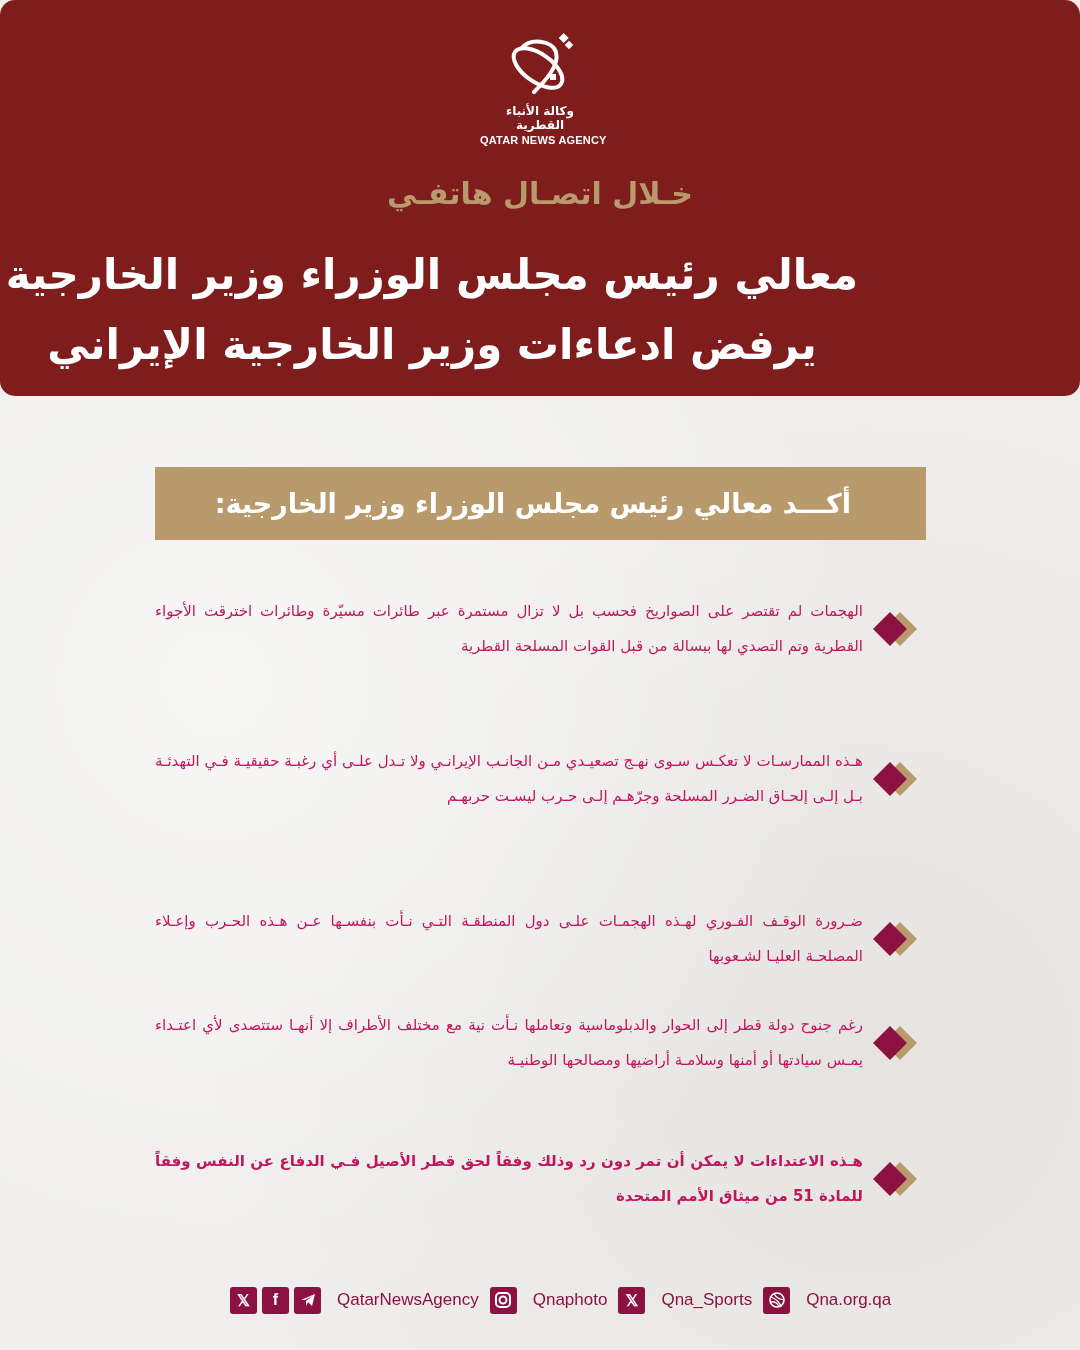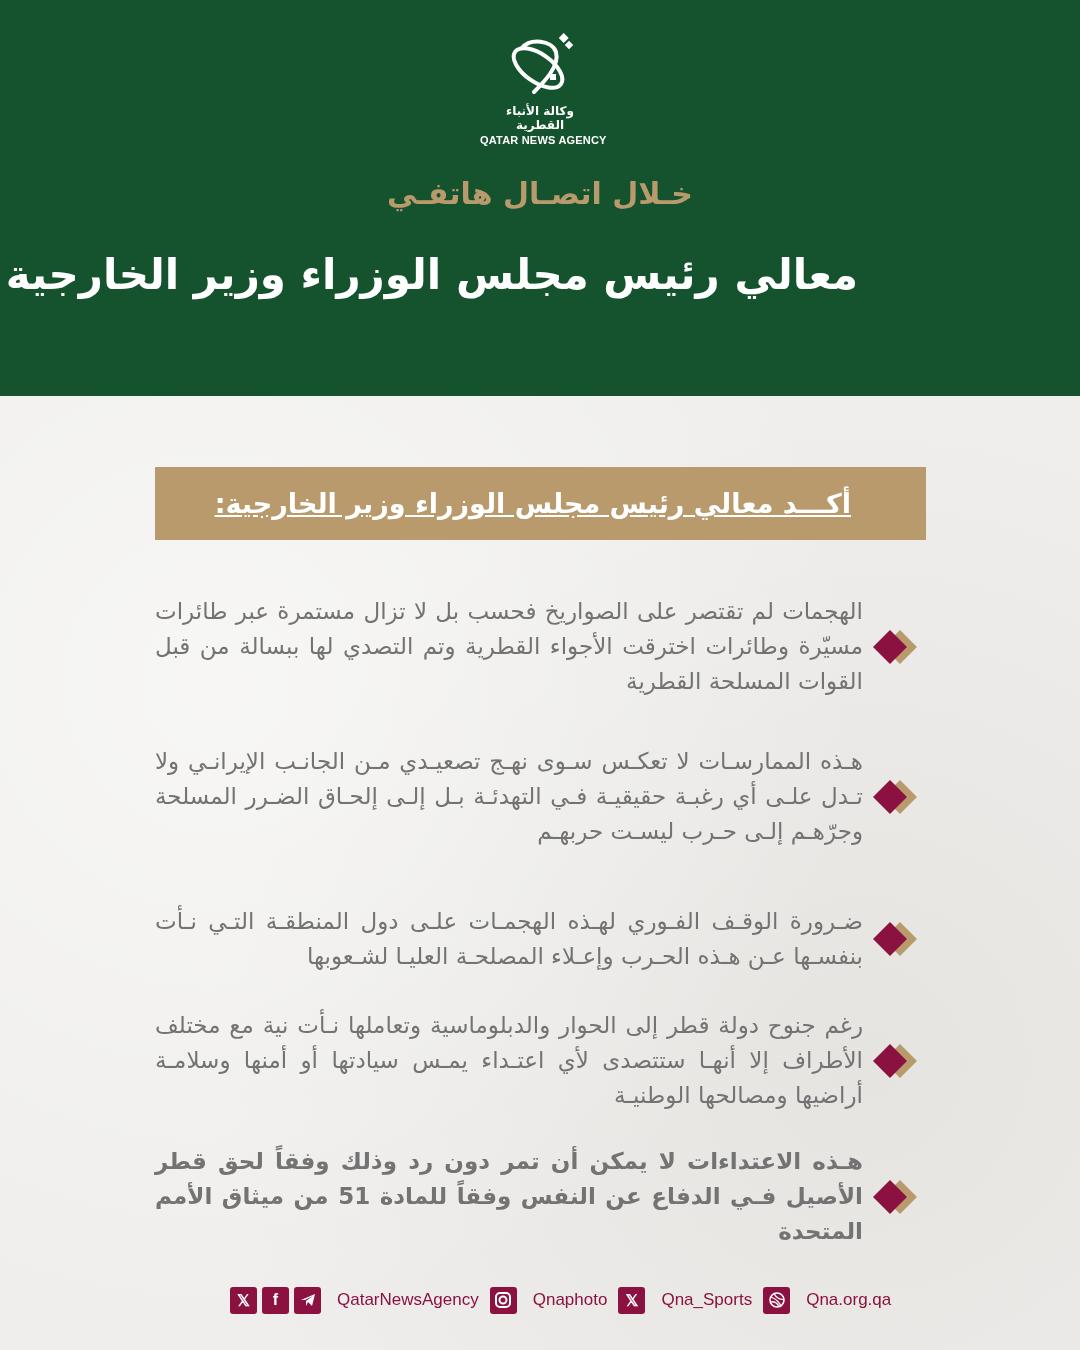--- a/index.html
+++ b/index.html
@@ -4,21 +4,22 @@
 <style>
   * { margin:0; padding:0; box-sizing:border-box; }
   html, body { width:1080px; height:1350px; overflow:hidden; }
   body {
     font-family: "DejaVu Sans", sans-serif;
     background:#efeeec;
     position:relative;
   }
   .header {
     position:absolute; left:0; top:0; width:1080px; height:396px;
-    background:#14532d;
+    background:#7f1d1d;
+    border-radius:15px;
   }
   .logo { position:absolute; left:490px; top:30px; width:100px; height:110px; text-align:center; }
   .logo svg { display:block; margin:0 auto; }
   .logo-ar { color:#fff; font-size:12px; font-weight:bold; direction:rtl; margin-top:2px; }
   .logo-en { color:#fff; font-size:11px; font-weight:bold; letter-spacing:0.2px; margin-top:2px; font-family:"Liberation Sans", sans-serif; white-space:nowrap; margin-left:-10px; margin-right:-10px; }
   .kicker {
     position:absolute; left:0; width:1080px; top:176px; text-align:center;
     color:#b99a6c; font-size:30px; font-weight:bold; direction:rtl;
   }
   .title {
@@ -30,34 +31,34 @@
     background:
       radial-gradient(circle at 20% 30%, rgba(255,255,255,0.5), transparent 60%),
       radial-gradient(circle at 80% 70%, rgba(220,218,214,0.5), transparent 60%),
       #efeeec;
   }
   .lead-bar {
     position:absolute; left:155px; top:467px; width:771px; height:73px;
     background:#b99a6c; direction:rtl; display:flex; align-items:center;
     padding-right:75px;
   }
-  .lead-bar span { color:#fff; font-size:27px; font-weight:bold;text-decoration:underline; }
+  .lead-bar span { color:#fff; font-size:27px; font-weight:bold; }
   .points { position:absolute; left:155px; top:0; width:770px; }
   .point {
     position:absolute; left:0; width:770px; direction:rtl;
     display:flex; align-items:center;
   }
   .point .bullet { width:62px; flex:0 0 62px; height:40px; position:relative; }
   .point .bullet .d1, .point .bullet .d2 {
     position:absolute; width:24px; height:24px; transform:rotate(45deg); top:8px;
   }
   .point .bullet .d2 { background:#b99a6c; right:13px; }
   .point .bullet .d1 { background:#8b1240; right:23px; }
   .point .text {
-    flex:1; color:#737373; font-size:23px; line-height:35px;
+    flex:1; color:#be185d; font-size:15px; line-height:35px;
     text-align:justify; text-align-last:right; padding-left:0;
   }
   .footer {
     position:absolute; left:230px; top:1284px; height:32px;
     display:flex; align-items:center; gap:5px;
     font-family:"Liberation Sans", sans-serif;
   }
   .sq {
     width:27px; height:27px; background:#8b1240; border-radius:3px;
     display:flex; align-items:center; justify-content:center; color:#fff;
@@ -76,20 +77,21 @@
       <rect x="60" y="4" width="7" height="7" fill="#fff" transform="rotate(45 63 8)"></rect>
       <rect x="66" y="12" width="6" height="6" fill="#fff" transform="rotate(45 69 15)"></rect>
       <rect x="50" y="44" width="6" height="6" fill="#fff"></rect>
     </svg>
     <div class="logo-ar">وكالة الأنباء القطرية</div>
     <div class="logo-en">QATAR NEWS AGENCY</div>
   </div>
   <div class="kicker">خـلال اتصـال هاتفـي</div>
   <div class="title">
     <div>معالي رئيس مجلس الوزراء وزير الخارجية</div>
+    <div>يرفض ادعاءات وزير الخارجية الإيراني</div>
   </div>
 </div>
 
 <div class="bg-texture"></div>
 
 <div class="lead-bar">
   <span>أكـــد معالي رئيس مجلس الوزراء وزير الخارجية:</span>
 </div>
 
 <div class="points">

